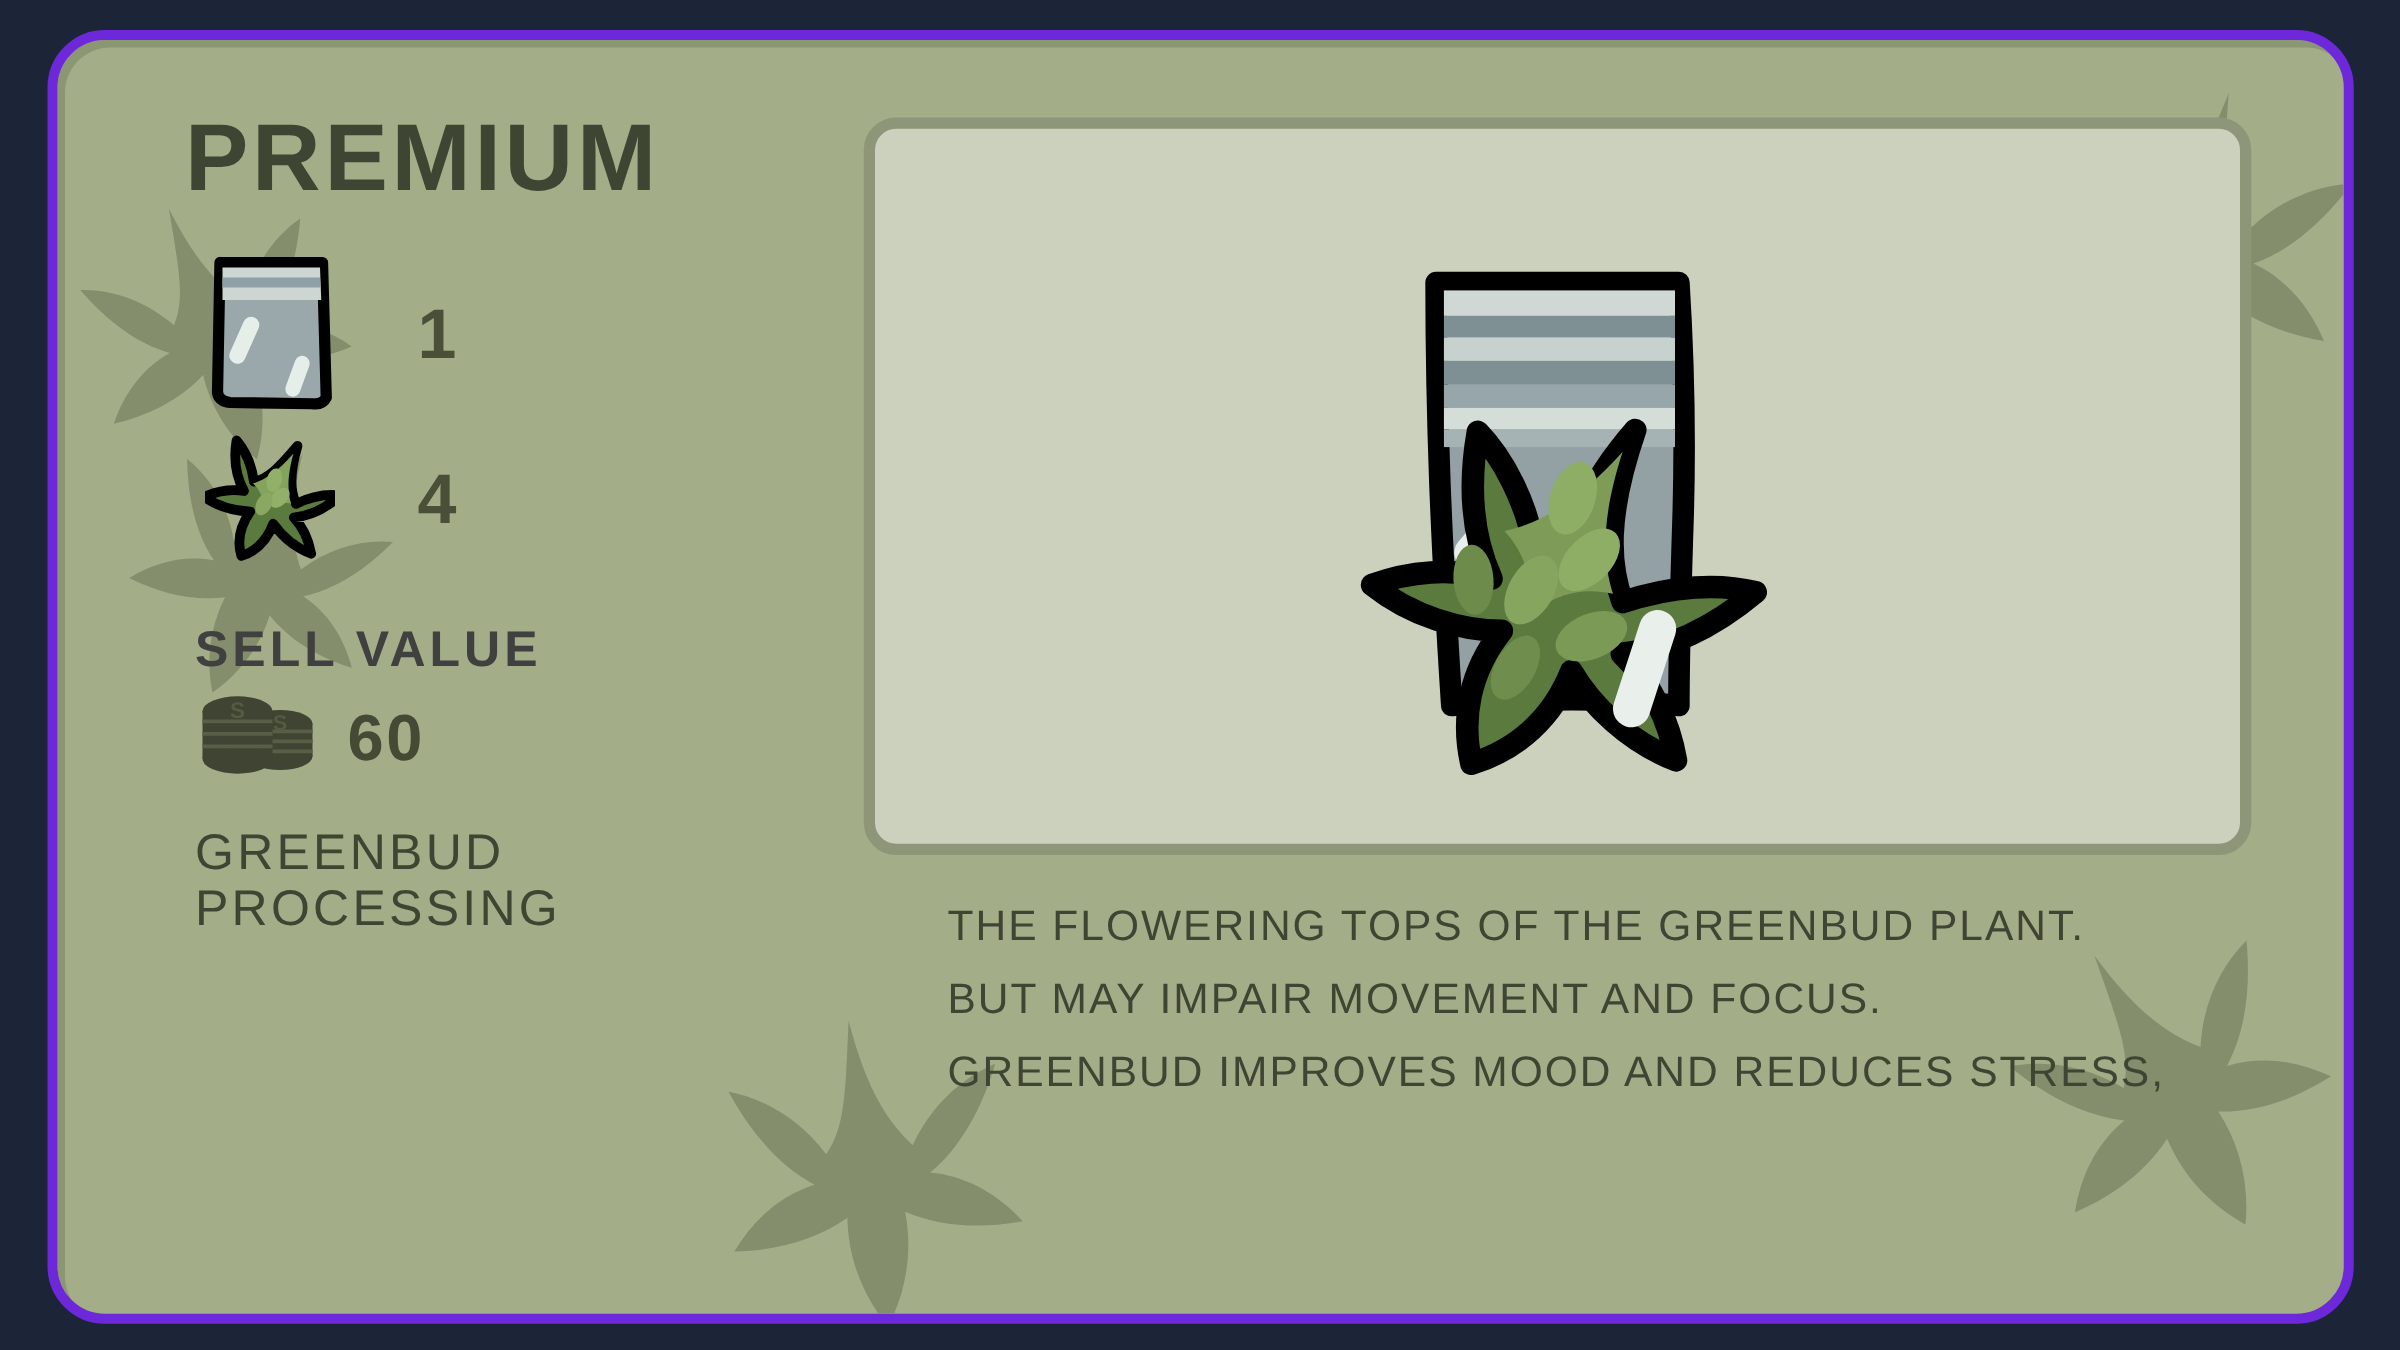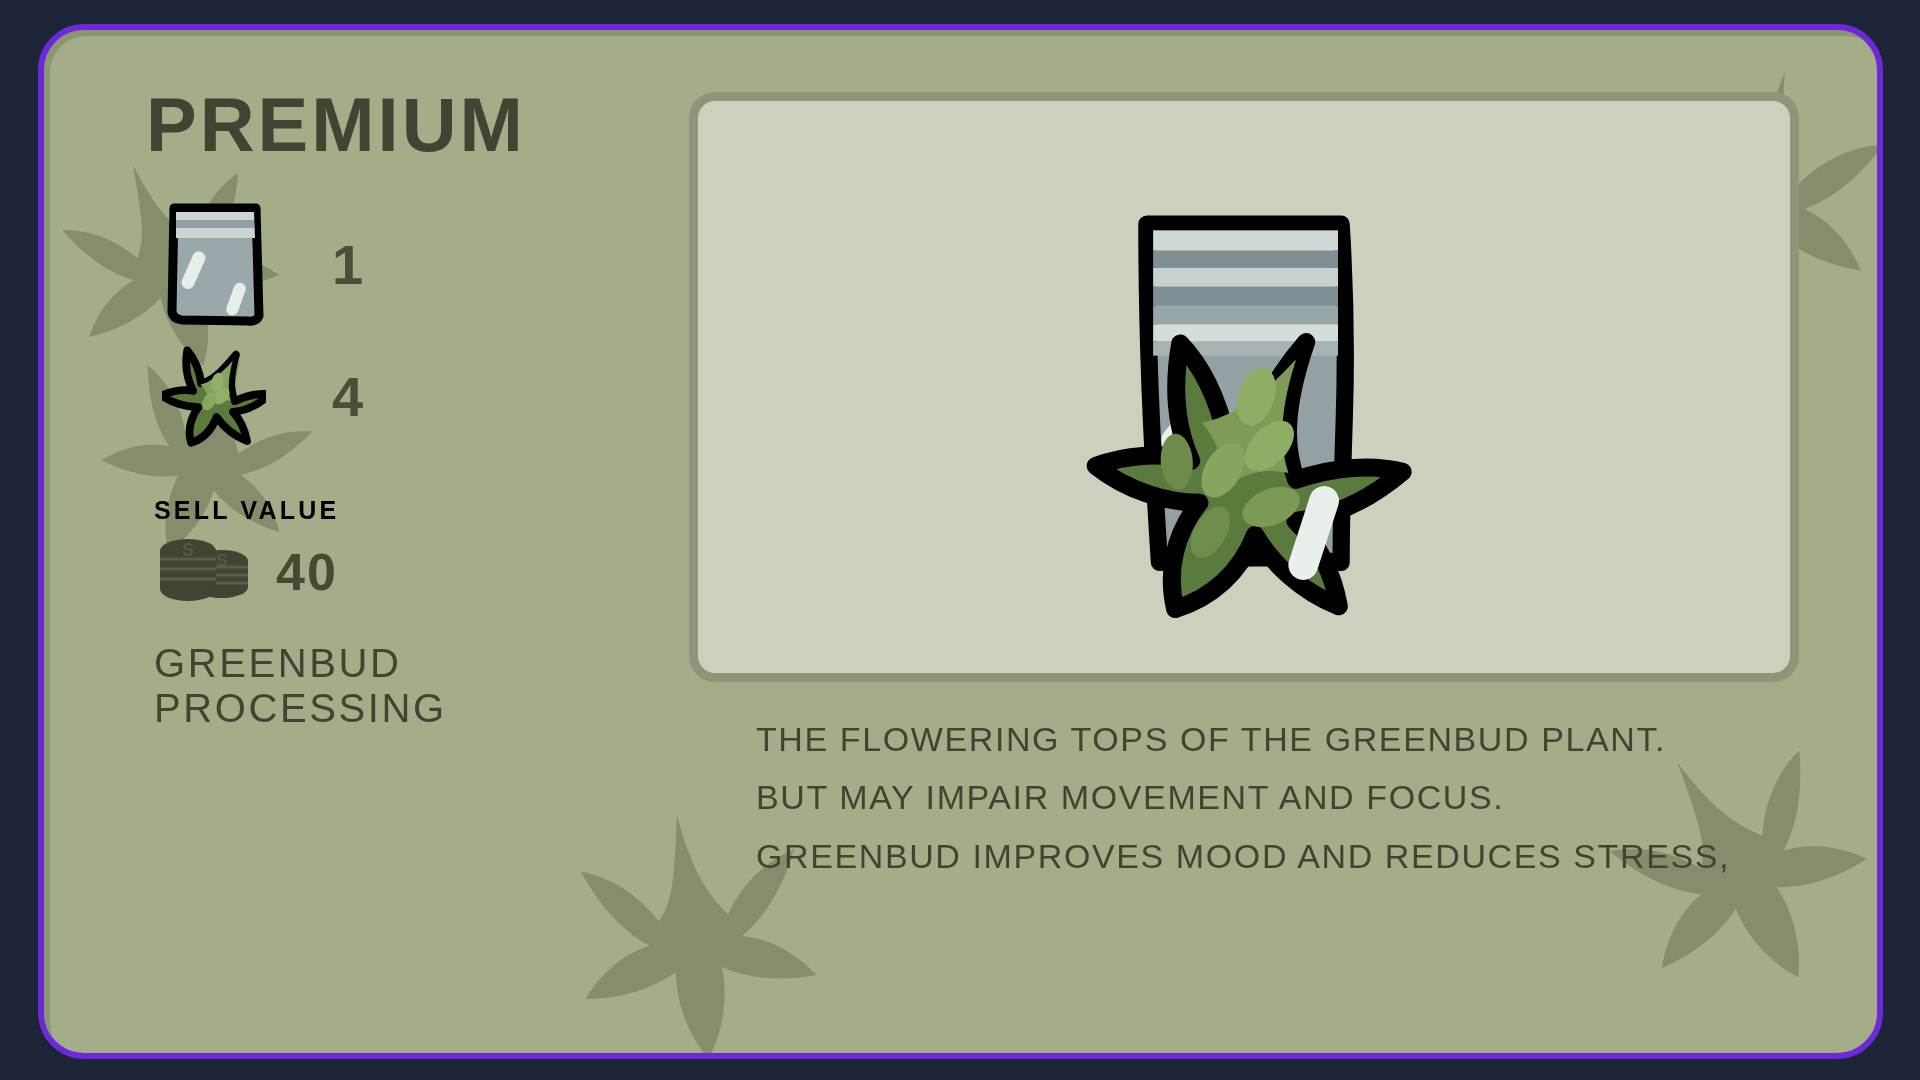--- a/index.html
+++ b/index.html
@@ -21,21 +21,21 @@
 
   
   .card {
     position: absolute;
     left: 38px;
     top: 24px;
     width: 1845px;
     height: 1035px;
     border-radius: 46px;
     background: #a3ad88;
-    border: 6px solid #6d28d9;
+    border: 8px solid #6d28d9;
     box-shadow: inset 0 0 0 0 rgba(0,0,0,0);
     overflow: hidden;
   }
   .card-inner-shade {
     position: absolute;
     inset: 0;
     border-radius: 36px;
     box-shadow: inset 6px 6px 0 0 rgba(120,132,96,0.55);
     pointer-events: none;
   }
@@ -89,22 +89,22 @@
   .qty-num {
     color: #4a4f38;
     font-size: 56px;
     font-weight: 700;
     letter-spacing: 2px;
     margin-left: 58px;
   }
 
   .sell-block { margin-top: 34px; margin-left: 48px; }
   .label {
-    color: #000000;
-    font-size: 25px;
+    color: #404040;
+    font-size: 40px;
     font-weight: 700;
     letter-spacing: 3.2px;
     text-transform: uppercase;
   }
   .sell-row {
     display: flex;
     align-items: center;
     margin-top: 8px;
   }
   .coin-icon { width: 108px; }
@@ -271,21 +271,21 @@
               </g>
               <g fill="#3f4433">
                 <ellipse cx="34" cy="18" rx="28" ry="12"></ellipse>
                 <rect x="6" y="18" width="56" height="38"></rect>
                 <ellipse cx="34" cy="56" rx="28" ry="12"></ellipse>
                 <path d="M6 26 h56 M6 36 h56 M6 46 h56" stroke="#585f46" stroke-width="3" fill="none"></path>
                 <text x="34" y="23" font-size="18" font-family="'Liberation Sans',sans-serif" fill="#545b43" text-anchor="middle" font-weight="700">S</text>
               </g>
             </svg>
           </div>
-          <div class="sell-num">40</div>
+          <div class="sell-num">60</div>
         </div>
       </div>
 
       <div class="research-block">
         <div class="research-name">GREENBUD PROCESSING</div>
       </div>
 
     </div>
 
     <div class="image-panel">

